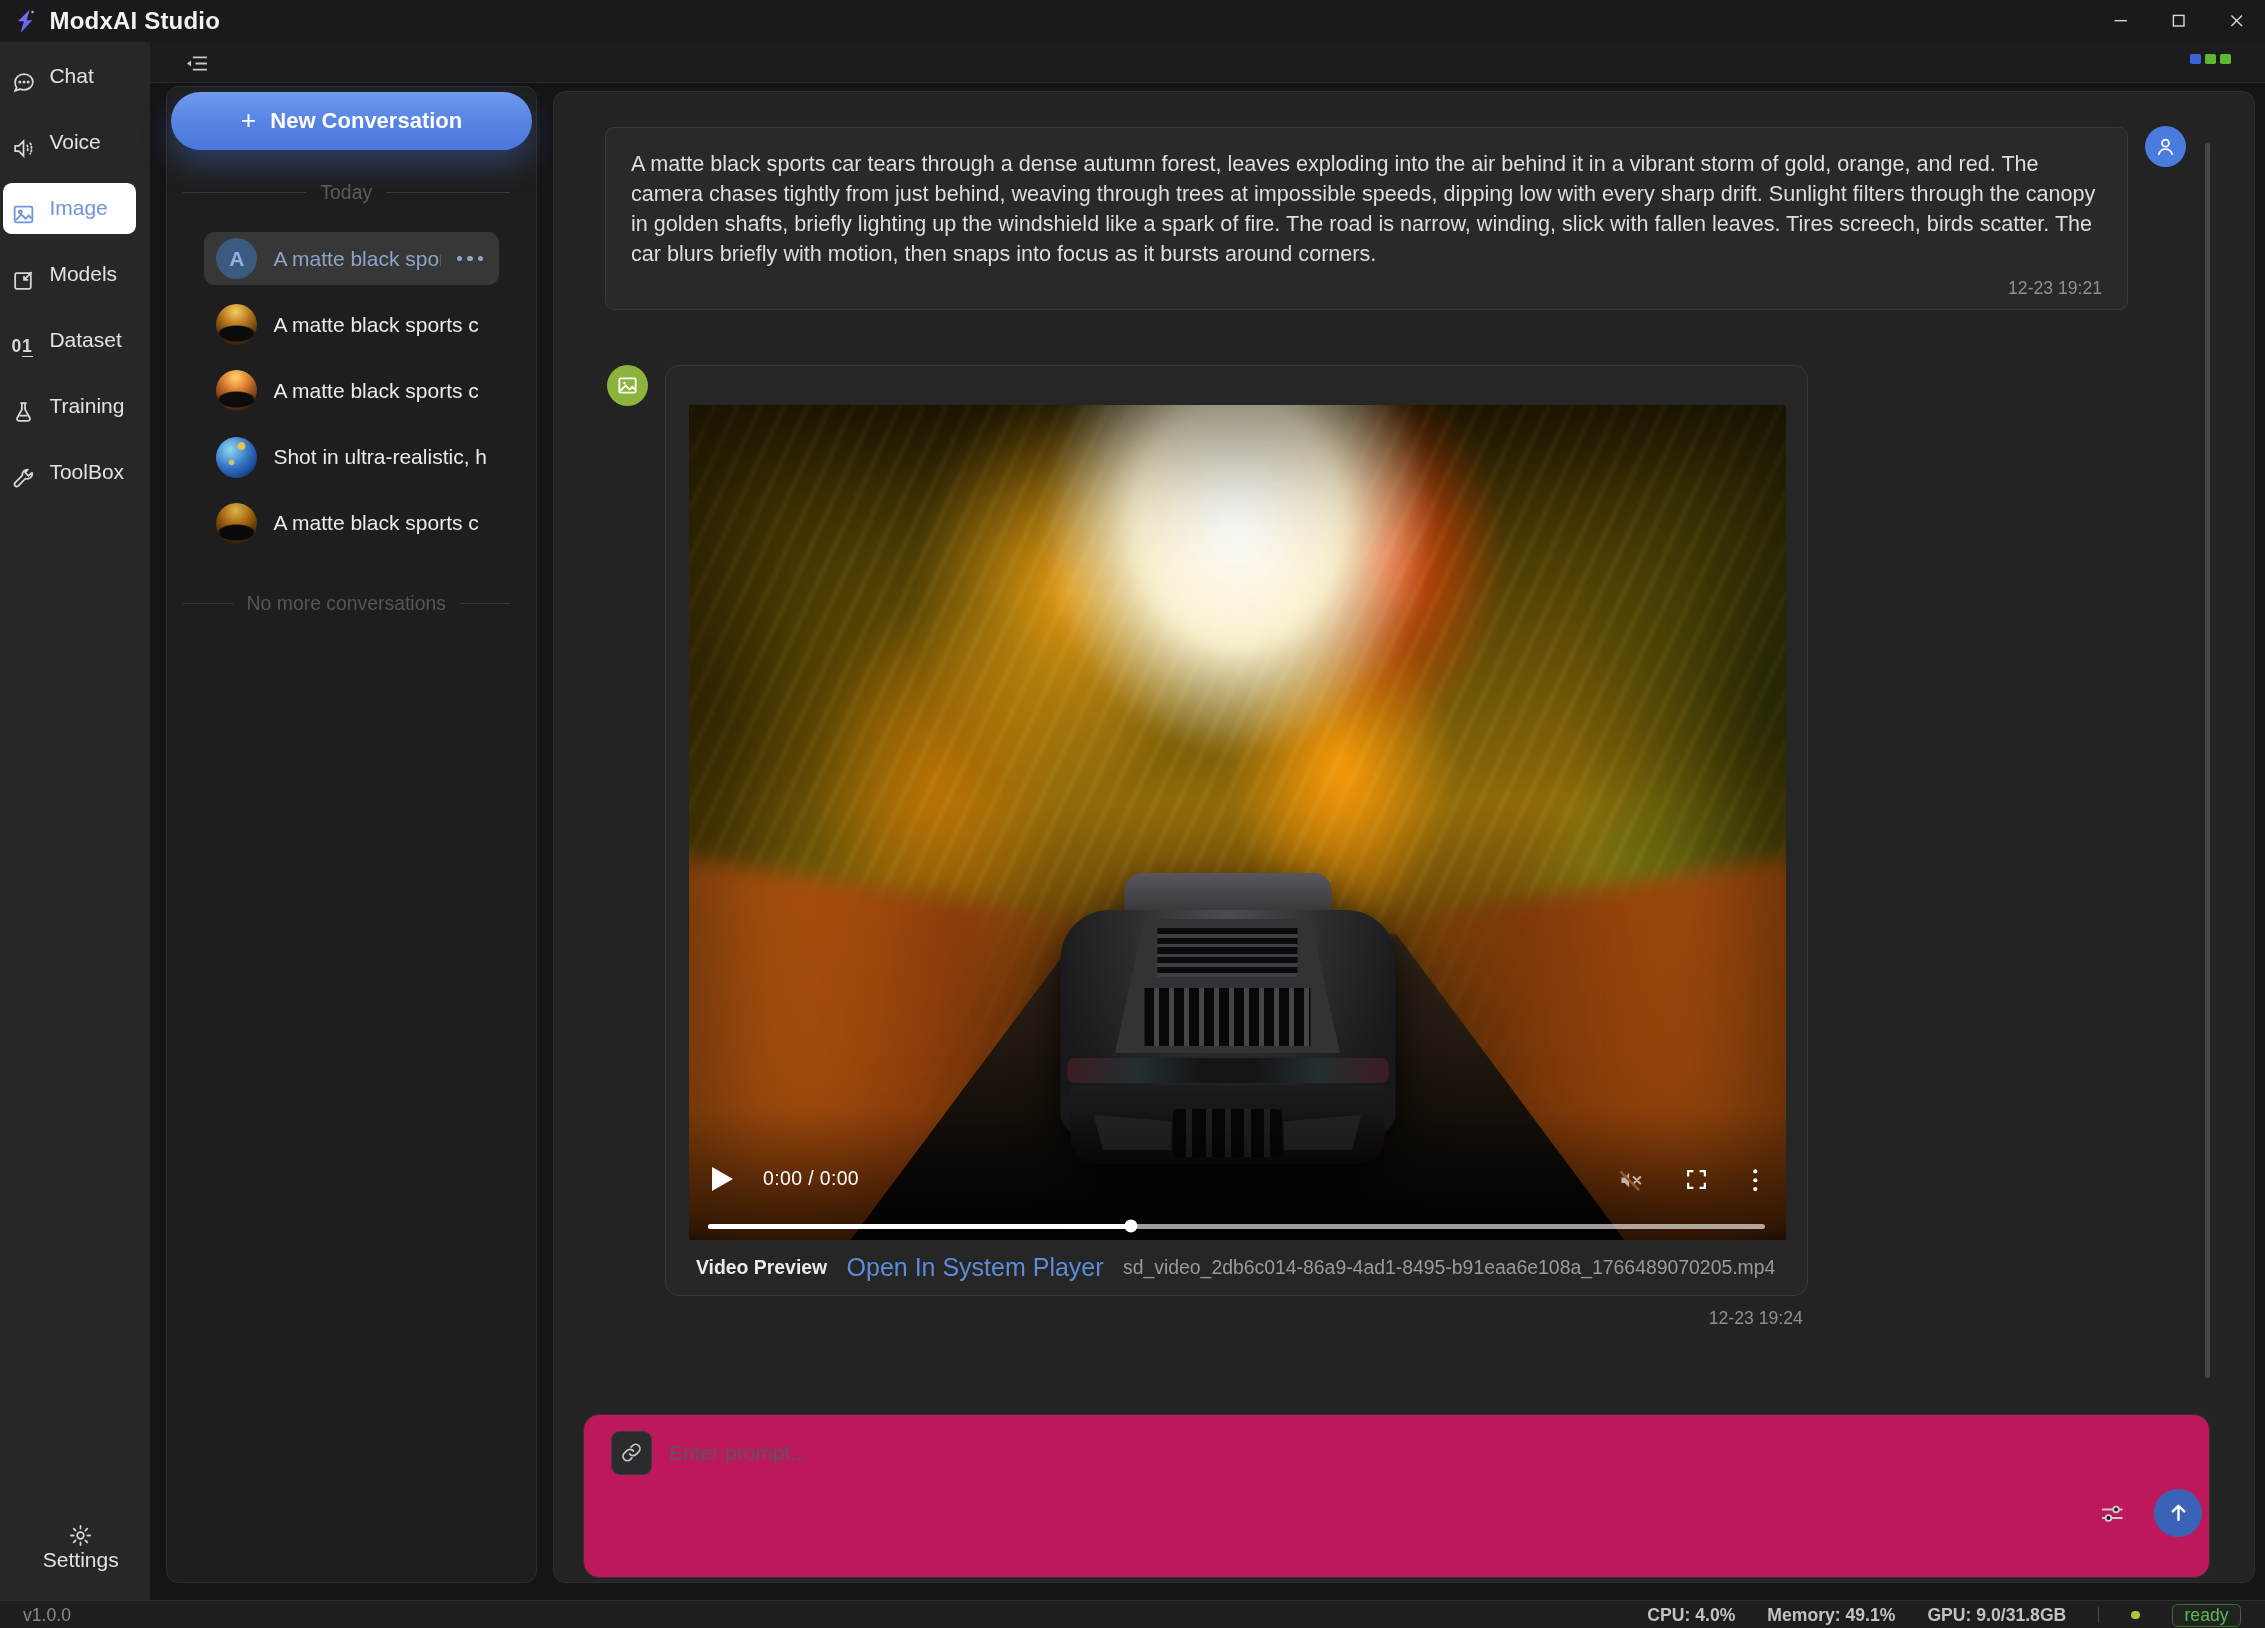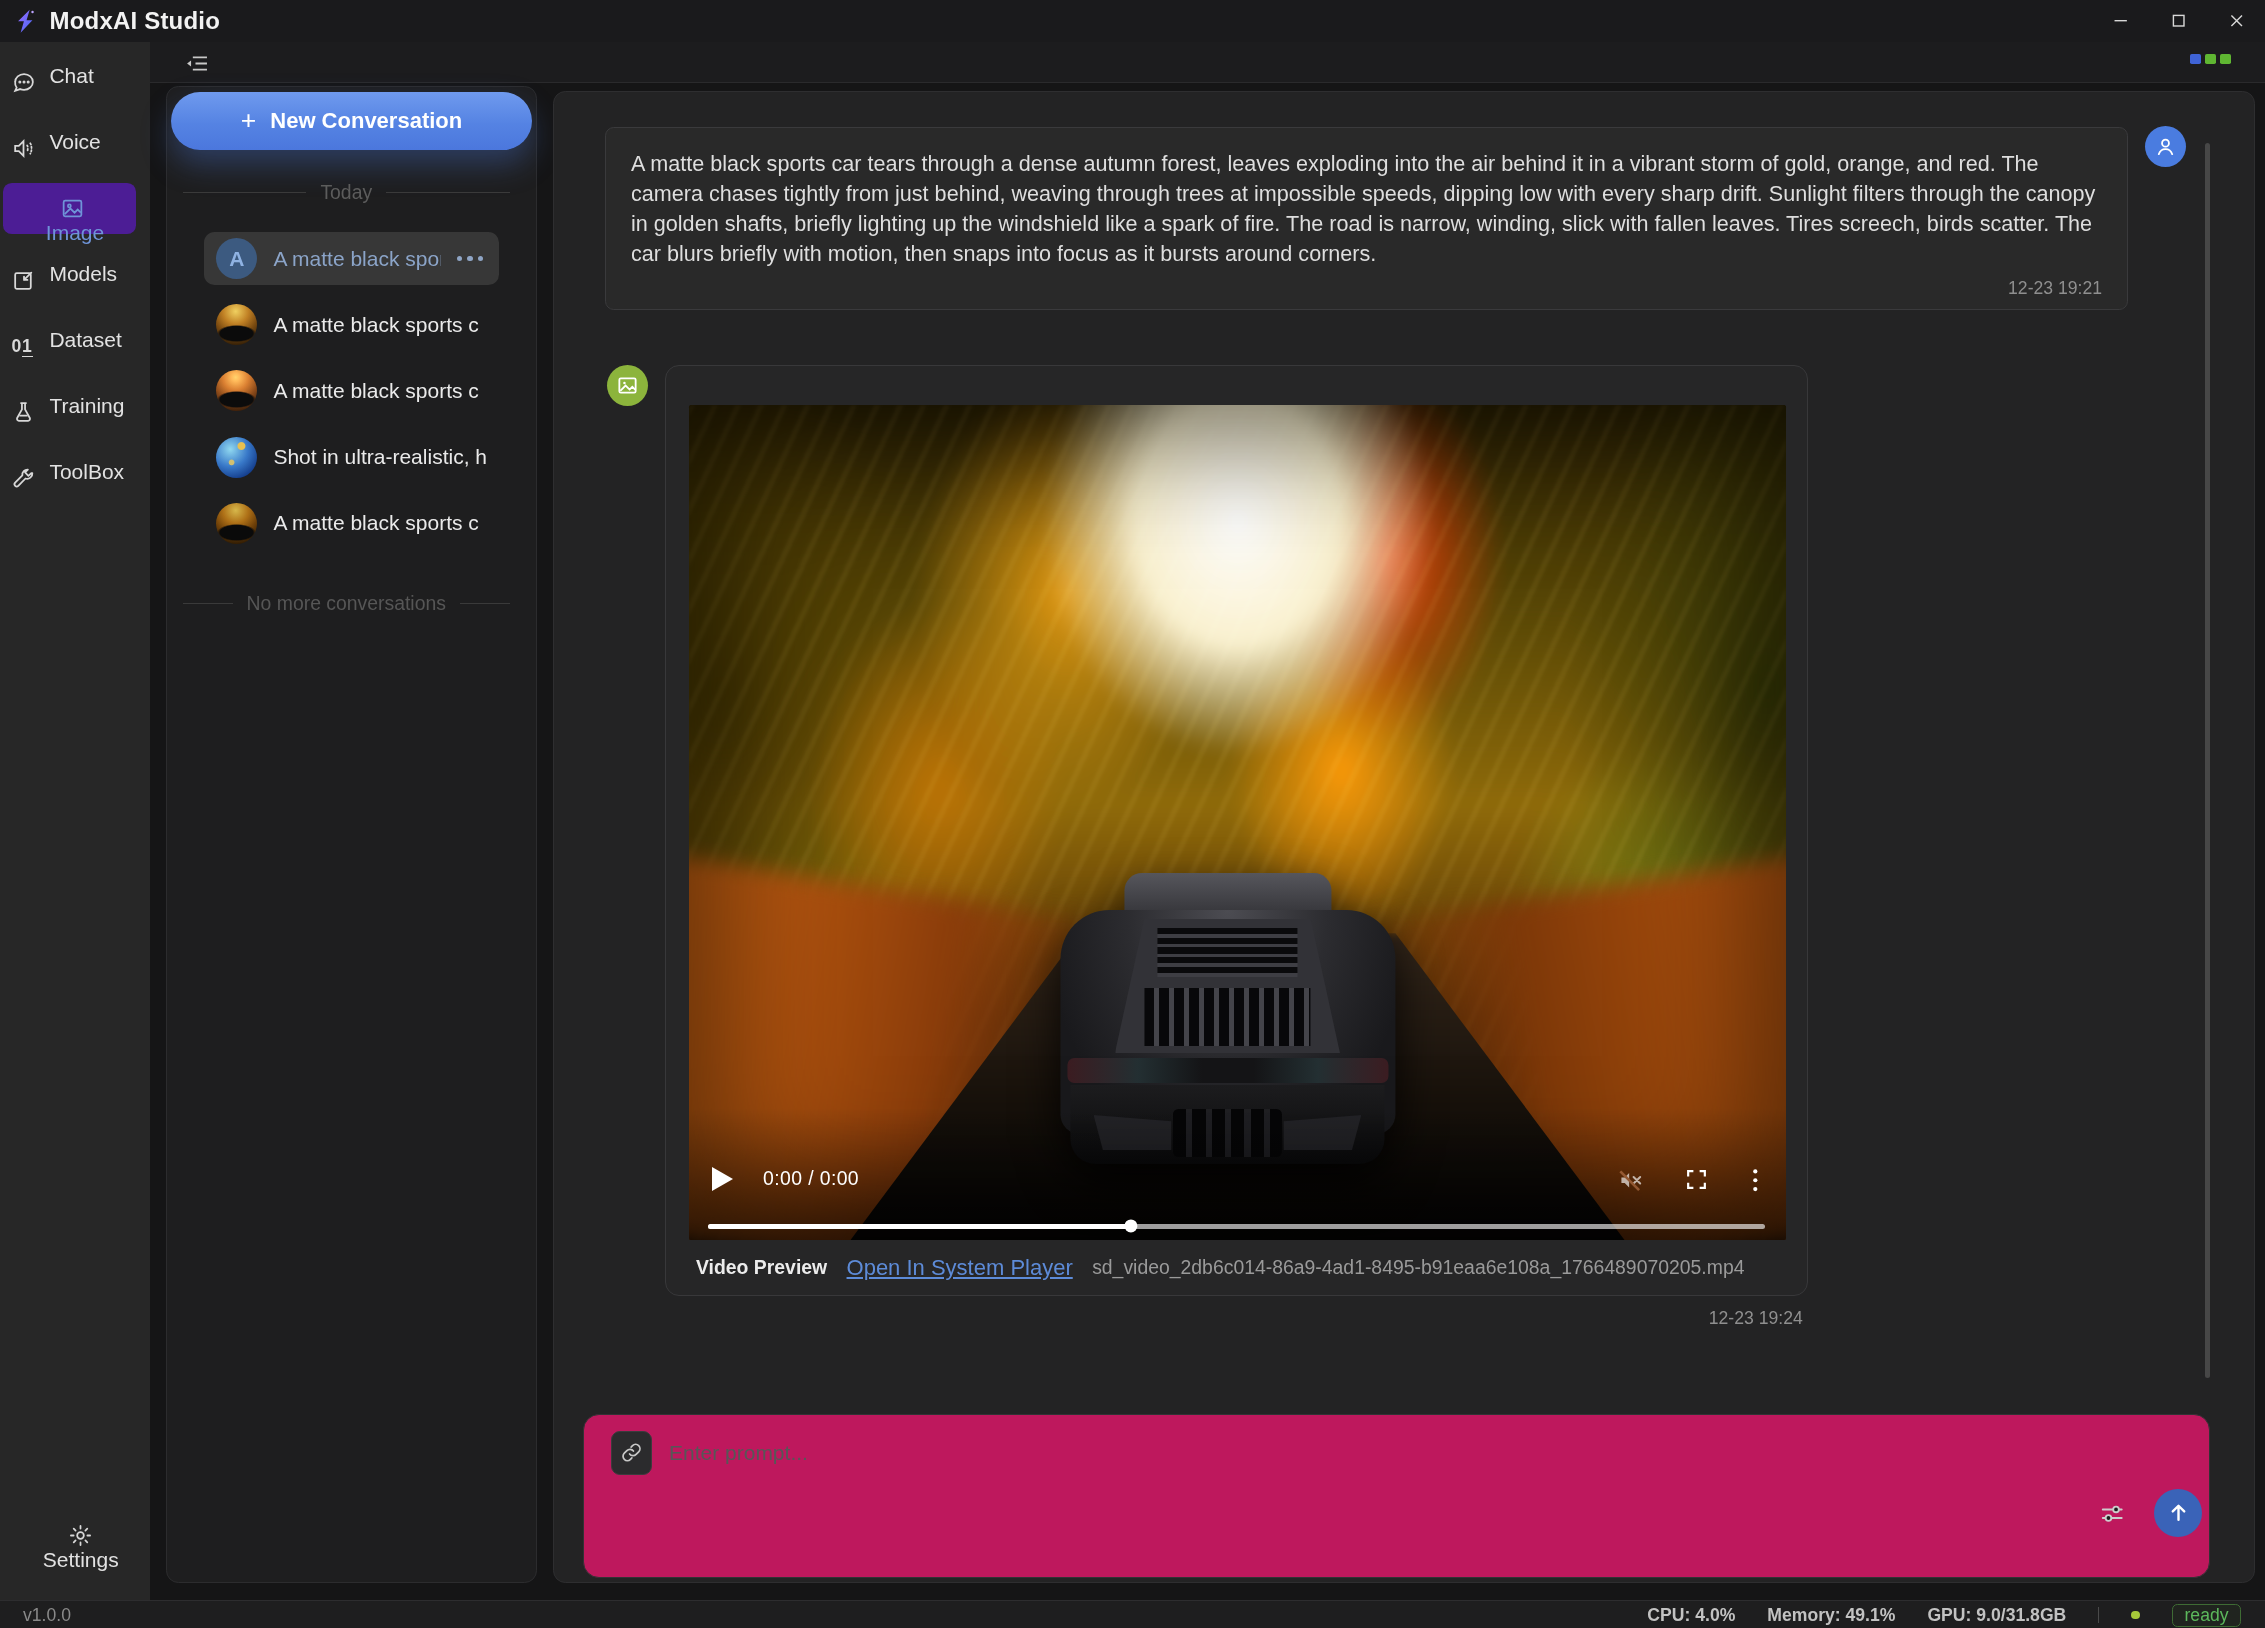--- a/index.html
+++ b/index.html
@@ -17,21 +17,21 @@
   .titlebar .app-title { margin-left:10.6px; font-size:24px; font-weight:bold; color:#f2f2f2; letter-spacing:0.2px; }
   .win-controls { position:absolute; right:0; top:0; height:42px; display:flex; }
   .win-btn { width:58px; height:42px; display:flex; align-items:center; justify-content:center; color:#d8d8d8; }
 
   
   .sidebar { position:absolute; left:0; top:42px; width:150px; bottom:29px; background:#272727; }
   .nav-item { position:relative; height:51px; margin:0 14px 15px 2.6px; display:flex; align-items:center; border-radius:8.8px; color:#e2e2e2; cursor:default; }
   .nav-list { padding-top:8.8px; }
   .nav-item .nav-ic { width:26.5px; margin-left:8.8px; display:flex; justify-content:flex-start;margin-top:13px; }
   .nav-item .nav-label { margin-left:11.5px; font-size:21px; }
-  .nav-item.active { background:#4c1d95; color:#6f94d8;flex-direction:column; }
+  .nav-item.active { background:#ffffff; color:#6f94d8; }
   .nav-item.active svg * { stroke:#6f94d8 !important; }
   .ds-ic { font-size:17.6px; font-weight:bold; color:#d8d8d8; letter-spacing:0.9px; }
   .ds-ic .u1 { border-bottom:1.8px solid currentColor; }
   .settings-item { position:absolute; bottom:26.5px; left:0; right:0; height:51px; display:flex; align-items:center; color:#e2e2e2;flex-direction:column; }
   .settings-item .nav-ic { width:26.5px; margin-left:11.5px; display:flex; justify-content:center; }
   .settings-item .nav-label { margin-left:11.5px; font-size:21px; }
 
   
   .main { position:absolute; left:150px; top:42px; right:0; bottom:29px; background:#151516; }
   .toolbar { position:absolute; left:0; top:0; right:0; height:41px; background:#1c1c1e; border-bottom:0.9px solid #2a2a2c; }
@@ -136,21 +136,21 @@
   .play-btn { width:0; height:0; border-left:21px solid #fff; border-top:12.4px solid transparent; border-bottom:12.4px solid transparent; }
   .time-display { color:#fff; font-size:19.4px; margin-left:30px; letter-spacing:0.4px; }
   .controls-spacer { flex:1; }
   .ctl-ic { margin-left:41px; display:flex; align-items:center; }
   .progress-track { position:absolute; left:19.4px; right:21px; bottom:11.5px; height:4.4px; border-radius:2.6px; background:rgba(255,255,255,.62); }
   .progress-fill { height:4.4px; border-radius:2.6px; background:#fff; width:40%; }
   .progress-handle { position:absolute; top:50%; left:40%; width:13.2px; height:13.2px; border-radius:50%; background:#fff; transform:translate(-50%,-50%); }
 
   .caption-row { position:absolute; left:30px; right:17.6px; top:874px; height:55px; display:flex; align-items:center; gap:19.4px; }
   .caption-label { font-size:19.4px; font-weight:bold; color:#ececec; }
-  .caption-link { font-size:22px; color:#5d8bd8;text-decoration:underline; }
+  .caption-link { font-size:25px; color:#5d8bd8; }
   .caption-file { font-size:19.4px; color:#9a9a9a; white-space:nowrap; overflow:hidden; }
   .video-timestamp { position:absolute; left:111px; top:1216px; width:1143px; text-align:right; color:#8f8f8f; font-size:17.6px; padding-right:5.3px; }
 
   
   .composer { position:absolute; left:29px; right:44px; bottom:4.4px; height:164px; background:#be185d; border:0.9px solid #323234; border-radius:16px; }
   .attach-btn { position:absolute; left:26.5px; top:16px; width:41px; height:44px; border-radius:8.8px; background:#2b2b2d; border:0.9px solid #3b3b3d; display:flex; align-items:center; justify-content:center; }
   .composer-input { position:absolute; left:85px; top:17.6px; right:194px; height:41px; background:transparent; border:none; outline:none; color:#cfcfcf; font-size:21px; font-family:"Liberation Sans","DejaVu Sans",sans-serif; }
   .composer-input::placeholder { color:#575757; }
   .sliders-btn { position:absolute; right:81px; top:83px; width:32px; height:32px; display:flex; align-items:center; justify-content:center; }
   .send-btn { position:absolute; right:7px; top:74px; width:48px; height:48px; border-radius:50%; background:#3a63b8; display:flex; align-items:center; justify-content:center; }

